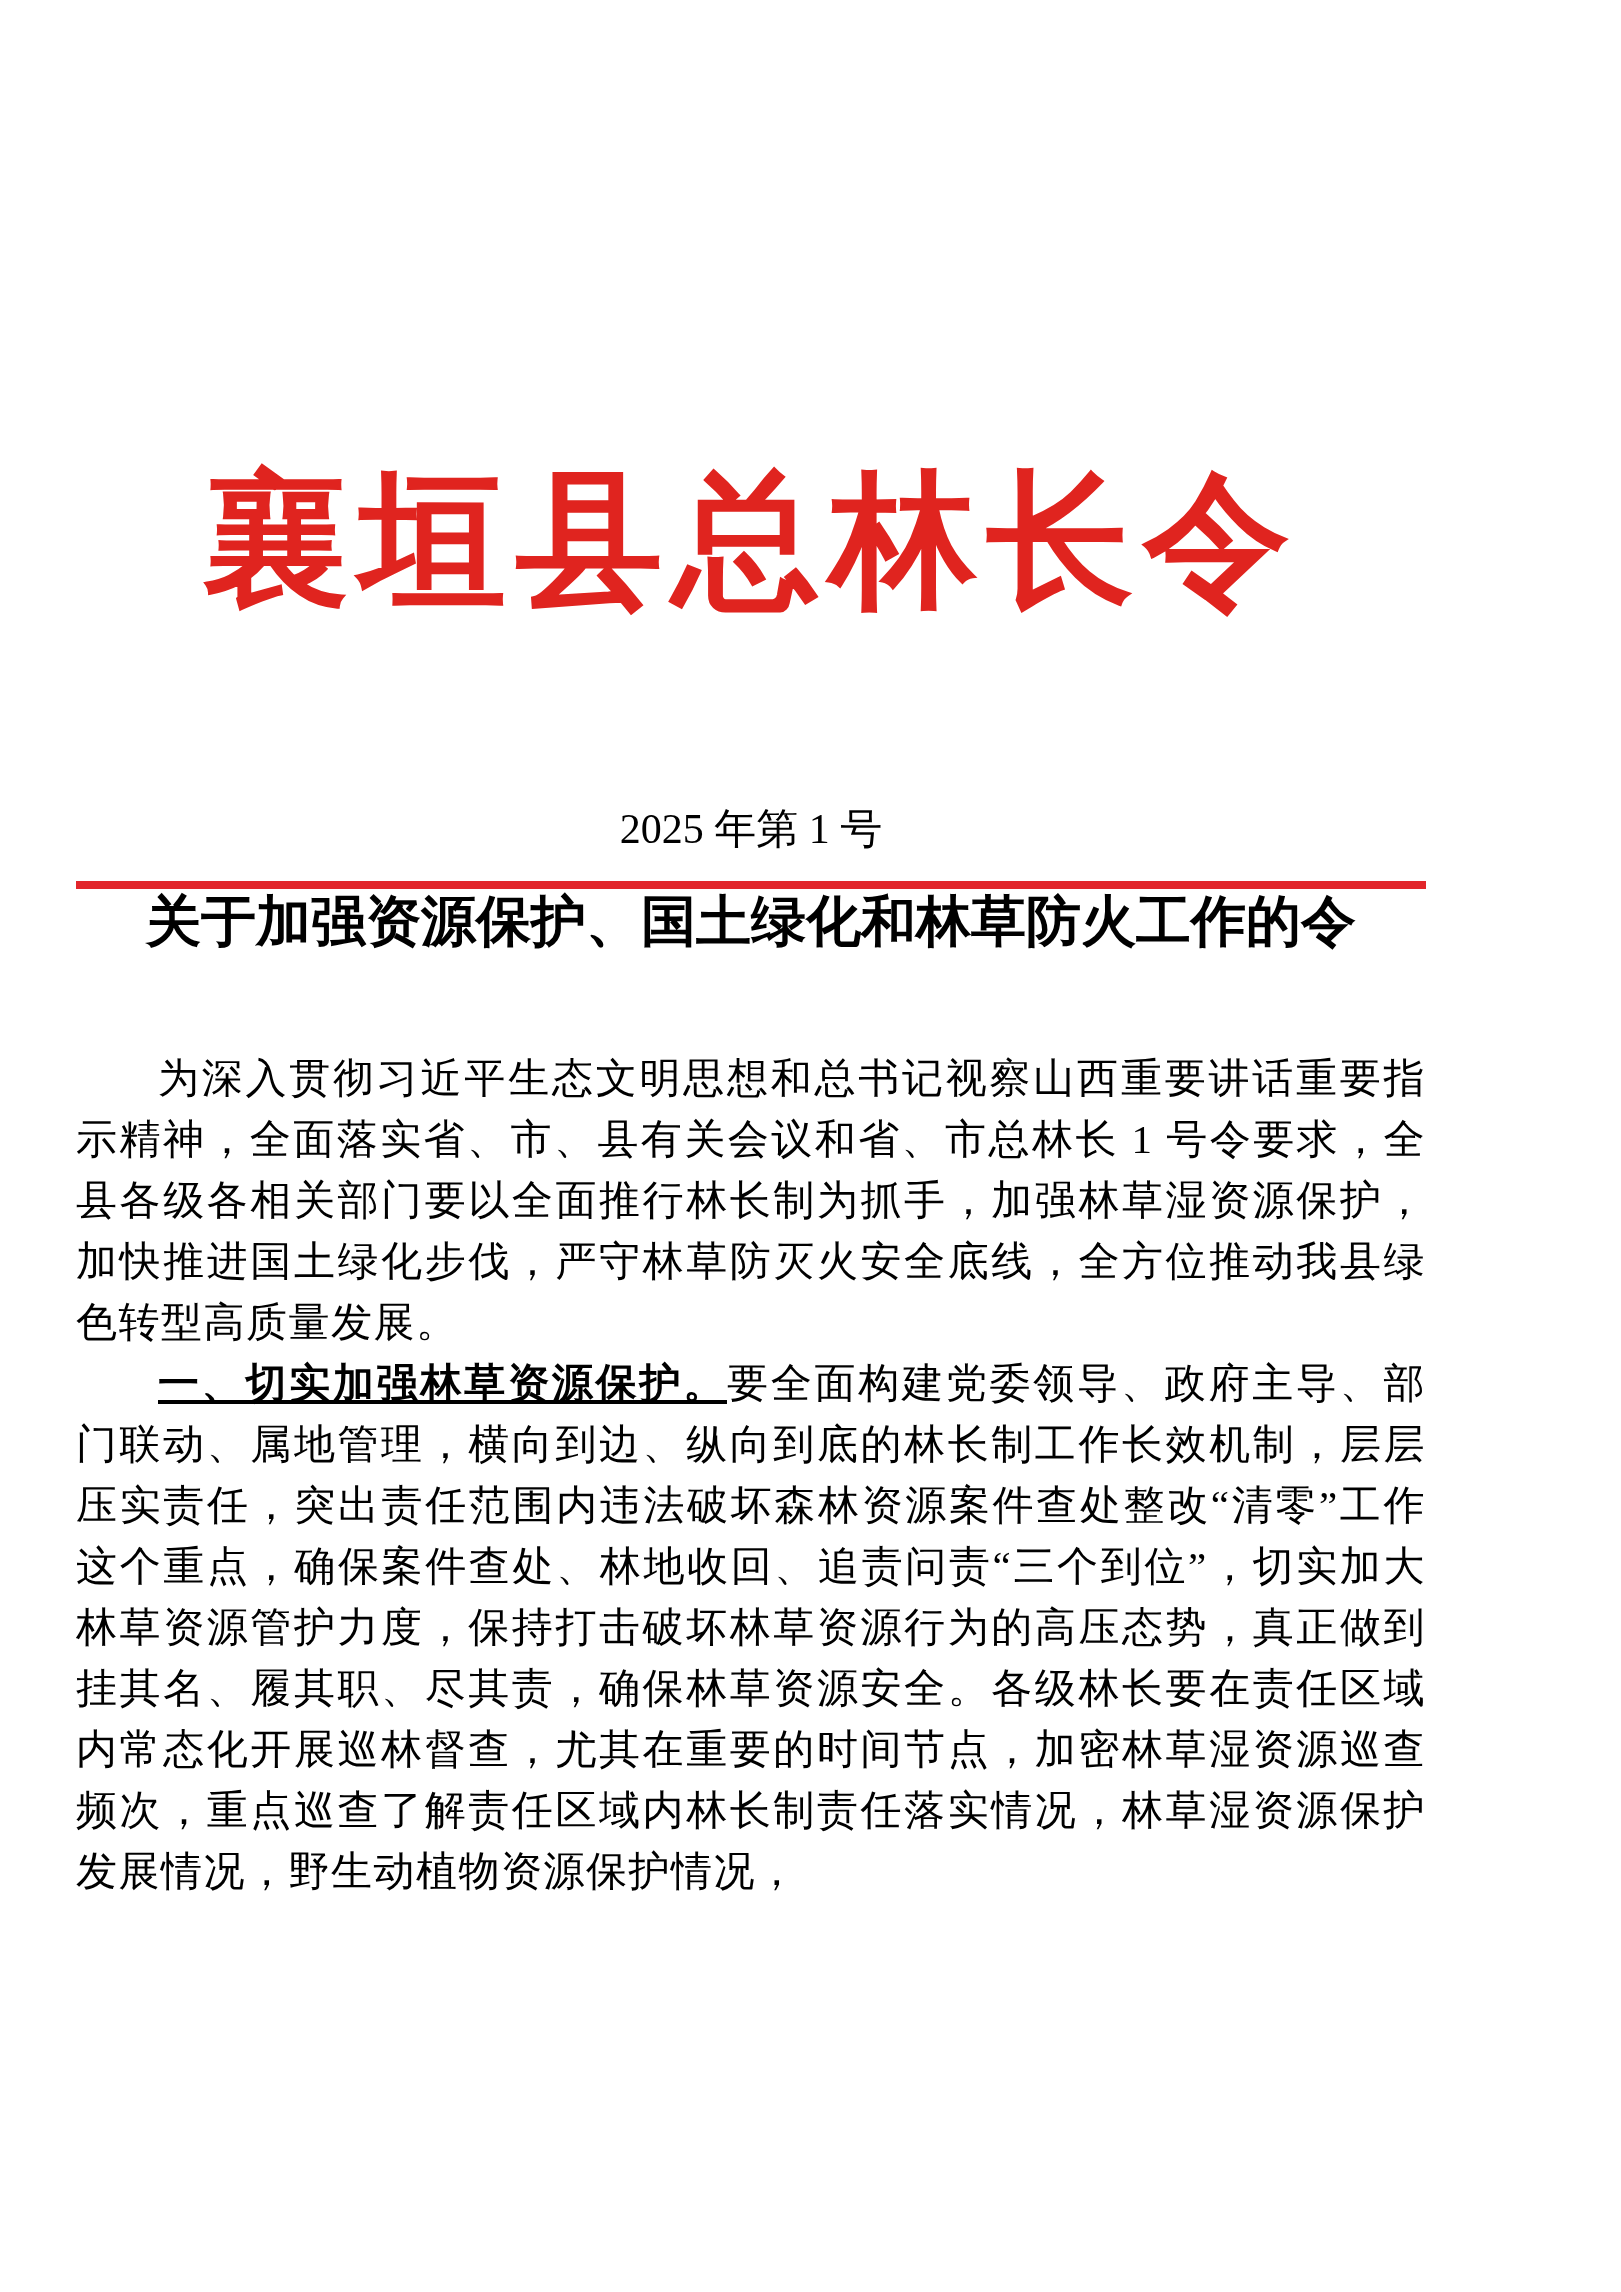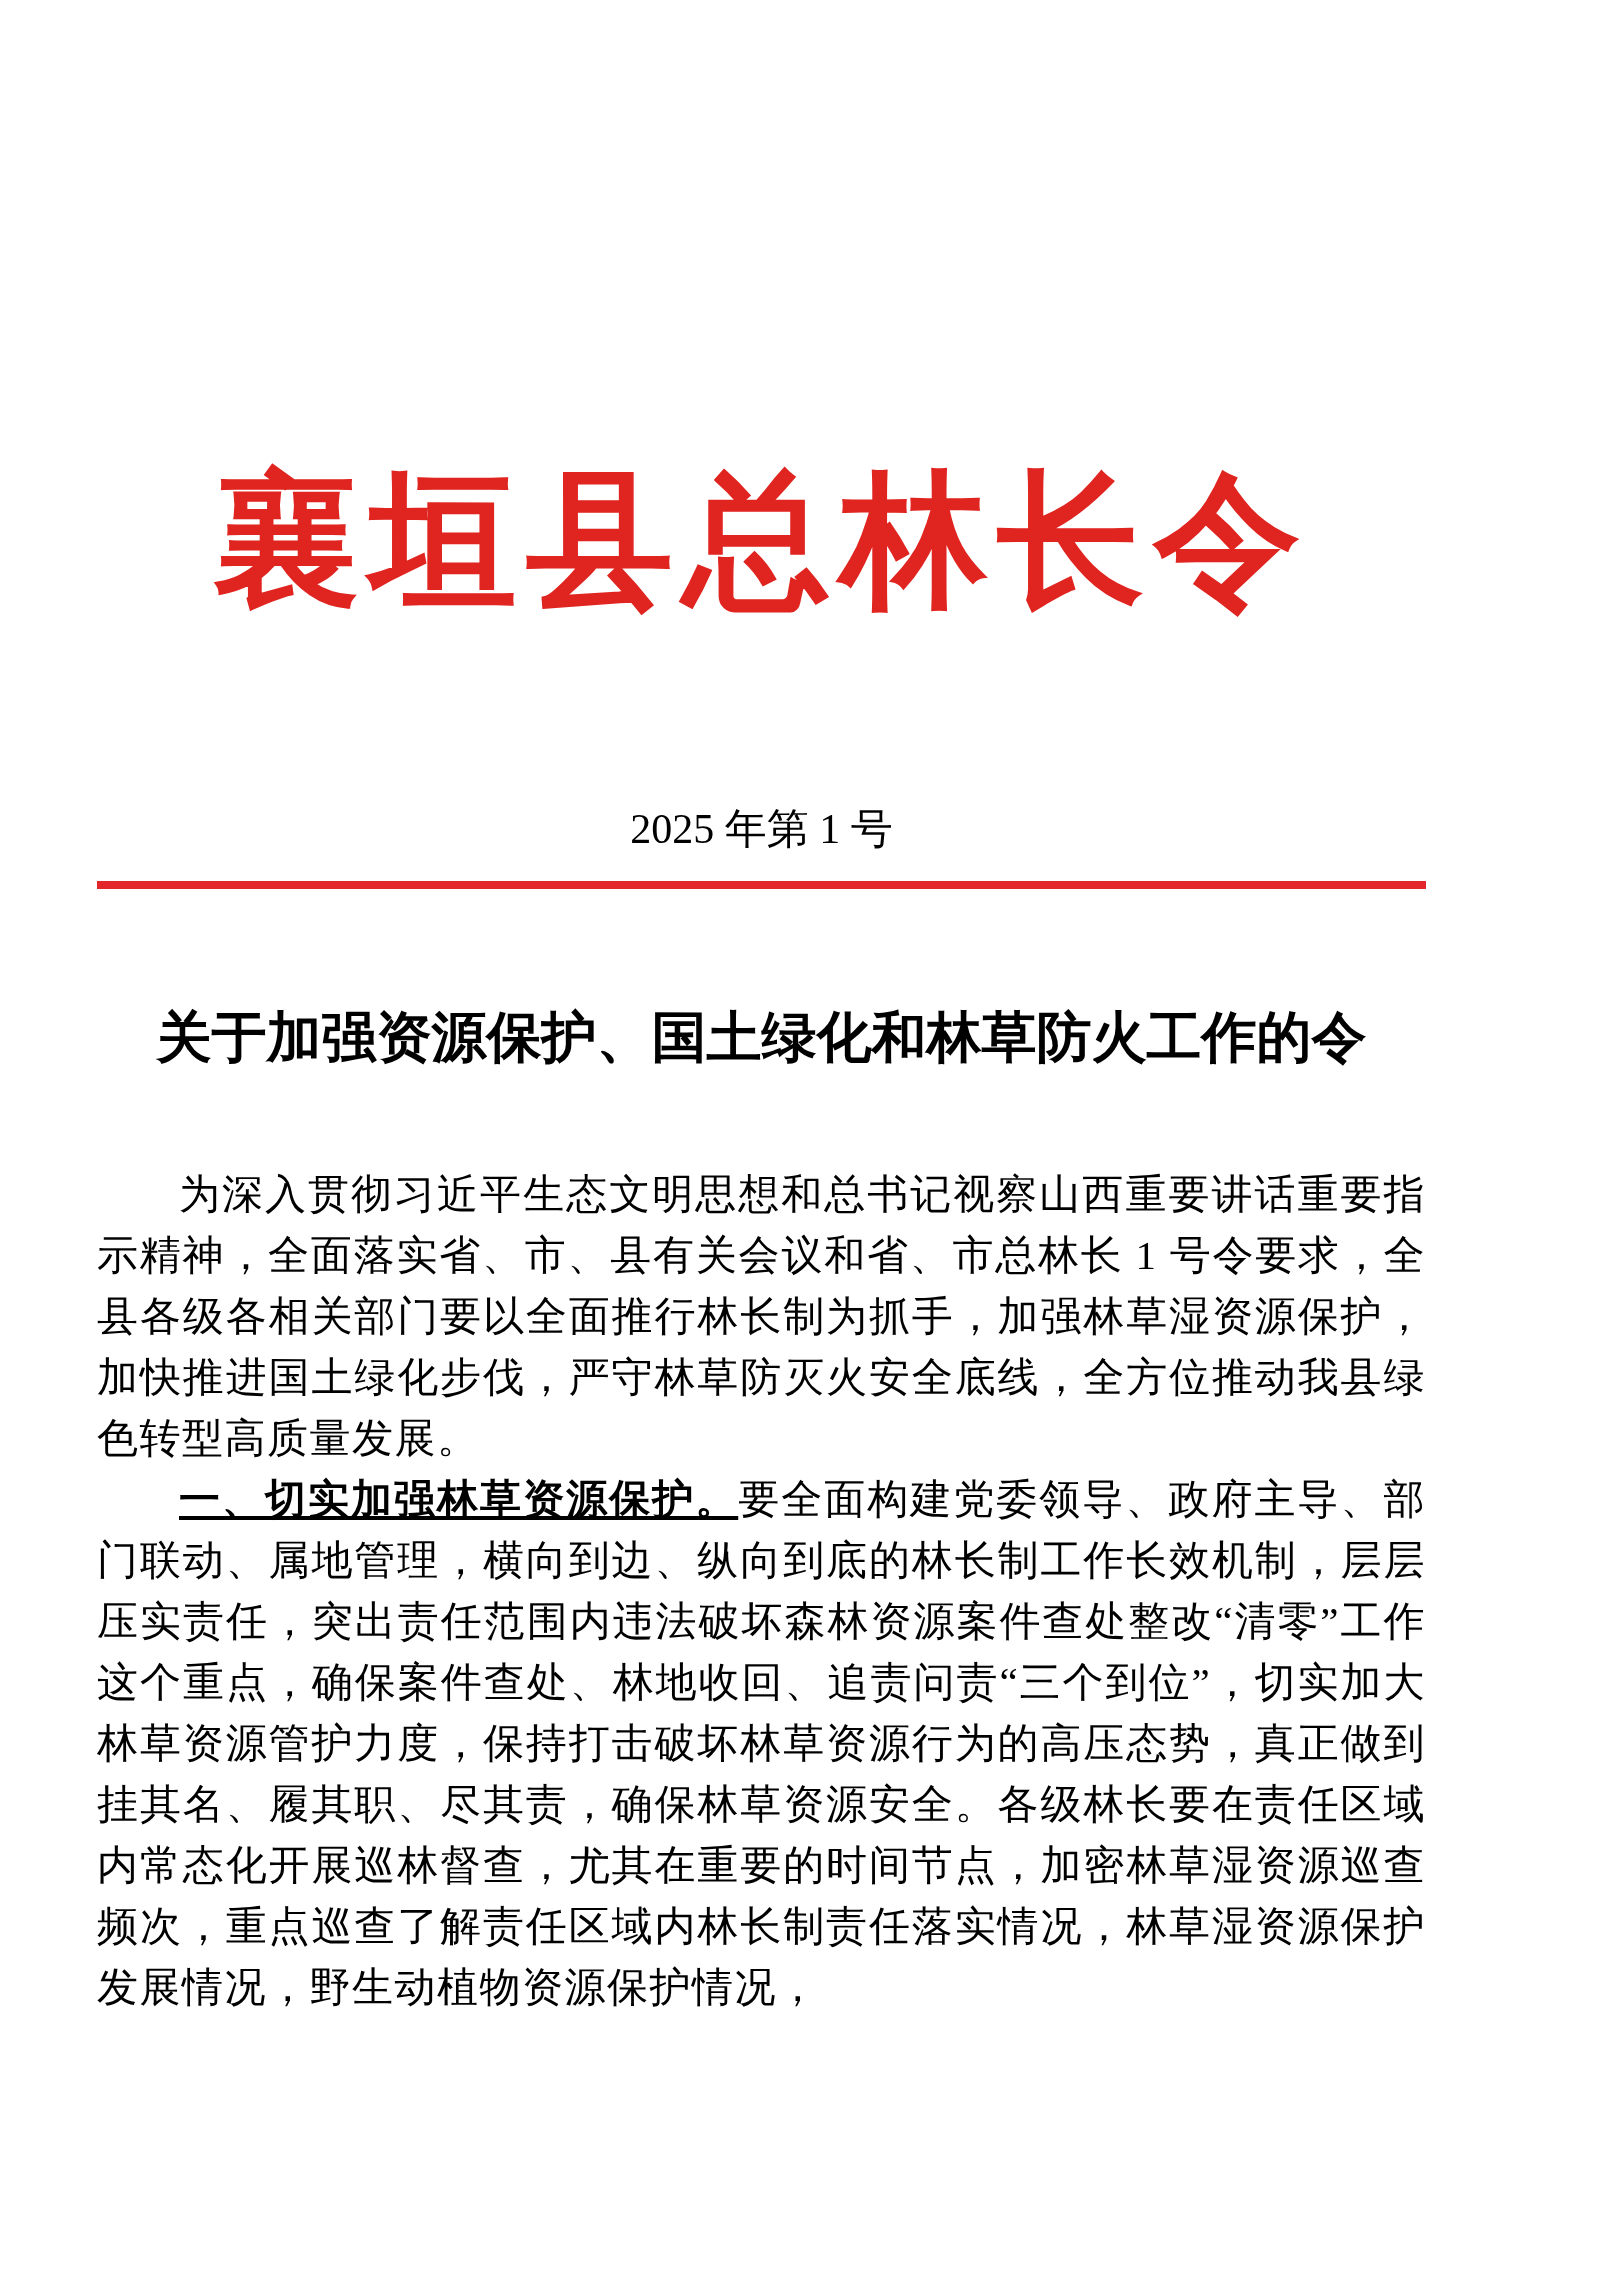--- a/index.html
+++ b/index.html
@@ -6,21 +6,21 @@
     margin: 0;
     padding: 0;
     background: #ffffff;
   }
   .page {
     position: relative;
     width: 1621px;
     height: 2293px;
     box-sizing: border-box;
     background: var(--page_bg, #ffffff);
-    padding: 461px 195px 0 97px;
+    padding: 461px 195px 0 76px;
     overflow: hidden;
     font-family: "Liberation Serif", serif;
     color: var(--text_black, #000000);
   }
   .doc-title {
     text-align: center;
     font-size: 147px;
     line-height: 1.1;
     font-weight: bold;
     letter-spacing: 9.8px;
@@ -35,21 +35,20 @@
     line-height: 1.2;
     font-family: "Liberation Serif", serif;
   }
   .red-divider {
     margin-top: 27.4px;
     height: 7.8px;
     width: 100%;
     background: var(--rule_red, #e2262b);
   }
   .doc-heading {
-    margin-top: 116px;
     text-align: center;
     font-size: 55px;
     line-height: 1.2;
     font-weight: bold;
     letter-spacing: 0px;
     font-family: "Liberation Serif", serif;
     white-space: nowrap;
   }
   .doc-body {
     margin-top: 93px;

